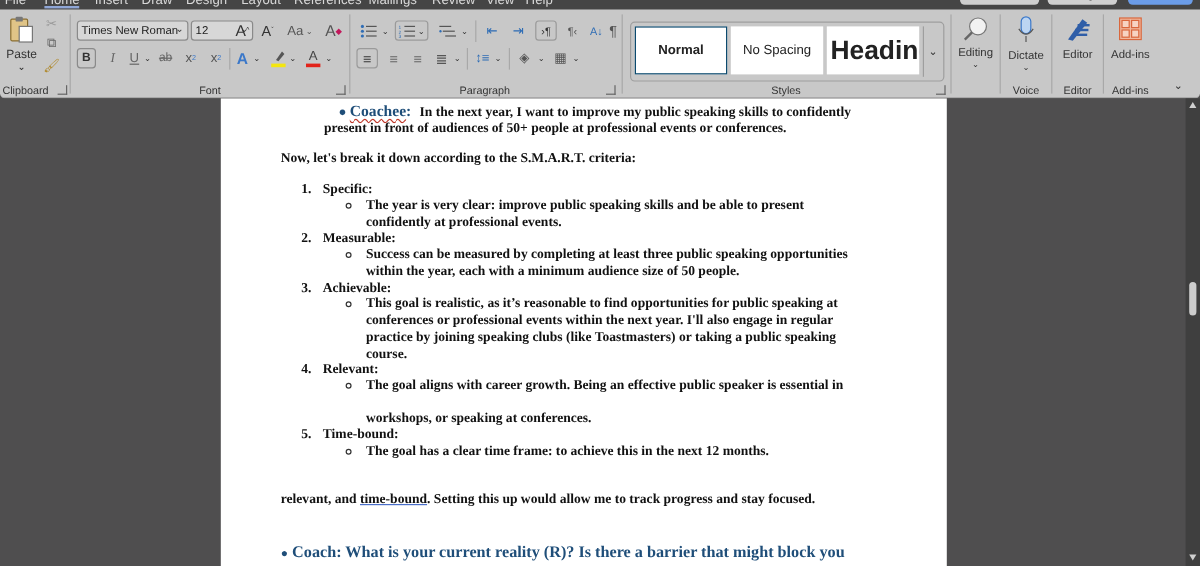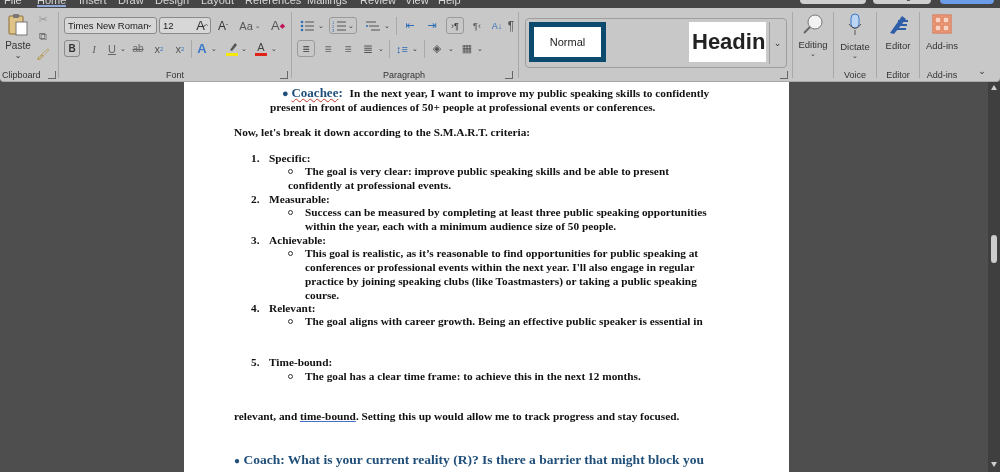--- a/index.html
+++ b/index.html
@@ -15,21 +15,21 @@
   .group-label { position: absolute; bottom: 2px; left: 0; right: 0; text-align: center; font-size: 9px; color: #333; }
   .sep { position: absolute; top: 4px; width: 1px; height: 66px; background: #a8a8a8; }
   .launcher { position: absolute; bottom: 3px; right: 2px; width: 8px; height: 8px; border: 1px solid #666; border-top: none; border-left: none; }
   .ic { position: absolute; display: flex; align-items: center; justify-content: center; font-size: 11px; color: #333; }
 
   .combo { position: absolute; height: 17px; background: #d7d7d7; border: 1px solid #8a8a8a; border-radius: 3px; font-family: "Liberation Sans", sans-serif; font-size: 9.5px; color: #222; padding: 2px 3px; }
   .combo .chev { position: absolute; right: 3px; top: 2px; font-size: 8px; color: #444; }
 
   .styles-box { position: absolute; left: 525px; top: 10px; width: 262px; height: 50px; border: 1px solid #9e9e9e; border-radius: 4px; background: #c8c8c8; }
   .style-item { position: absolute; top: 3px; height: 40px; background: #fff; display: flex; align-items: center; justify-content: center; color: #222; overflow: hidden; white-space: nowrap; }
-  .style-item.sel { border: 5px solid #0c4a6e; }
+  .style-item.sel { border: 1px solid #0c4a6e; font-weight: bold; }
 
   .page { position: absolute; left: 184px; top: 82px; width: 605px; height: 390px; background: #ffffff; font-family: "Liberation Serif", serif; font-weight: bold; font-size: 11.3px; color: #111; }
   .line { position: absolute; white-space: nowrap; }
   .blue { color: #1f4e79; }
   .squiggle { text-decoration: underline wavy #c0392b; text-decoration-thickness: 1px; }
   .dblue { text-decoration: underline; text-decoration-color: #4a6fc9; }
   .hollow { position: absolute; width: 5px; height: 5px; border: 1px solid #333; border-radius: 50%; }
 
   .vscroll { position: absolute; left: 988px; top: 82px; width: 12px; height: 390px; background: #3f3f3f; }
   .thumb { position: absolute; left: 3px; top: 153px; width: 6px; height: 28px; background: #cdcdcd; border-radius: 3px; }
@@ -187,24 +187,26 @@
     <div class="ic" style="left:166px; top:32px; width:16px; height:17px; font-size:11px; color:#555">▦</div>
     <div class="ic" style="left:183px; top:32px; width:8px; height:17px; font-size:7px">⌄</div>
 
     <div class="group-label">Paragraph</div>
     <div class="launcher"></div>
   </div>
   <div class="sep" style="left:518px"></div>
 
   <div class="styles-box">
     <div class="style-item sel" style="left:3px; width:77px; font-size:11px">Normal</div>
+    <div class="style-item" style="left:83px; width:77px; font-size:11px">No Spacing</div>
     <div class="style-item" style="left:163px; width:77px; font-size:22px; font-weight:bold; justify-content:flex-start; padding-left:3px">Heading 1</div>
     <div class="ic" style="left:243px; top:3px; width:16px; height:42px; border-left:1px solid #9e9e9e; font-size:9px">⌄</div>
   </div>
   <div class="group" style="left:520px; width:270px">
+    <div class="group-label">Styles</div>
     <div class="launcher"></div>
   </div>
   <div class="sep" style="left:792px"></div>
 
   <div class="group" style="left:793px; width:40px">
     <div class="ic" style="left:8px; top:4px; width:24px; height:24px">
       <svg width="22" height="22" viewBox="0 0 22 22">
           <circle cx="13" cy="9" r="7" fill="#f2f2f2" stroke="#777"></circle>
           <line x1="8" y1="14" x2="2" y2="20" stroke="#666" stroke-width="2"></line>
         </svg>
@@ -264,41 +266,42 @@
     <span class="blue squiggle" style="font-size:13px">Coachee</span><span class="blue" style="font-size:13px">:</span>
     <span style="margin-left:4px">In the next year, I want to improve my public speaking skills to confidently</span>
   </div>
   <div class="line" style="left:86px; top:19px">present in front of audiences of 50+ people at professional events or conferences.</div>
 
   <div class="line" style="left:50px; top:44px">Now, let's break it down according to the S.M.A.R.T. criteria:</div>
 
   <div class="line" style="left:67px; top:70px">1.</div>
   <div class="line" style="left:85px; top:70px">Specific:</div>
   <div class="hollow" style="left:104px; top:87px"></div>
-  <div class="line" style="left:121px; top:83px">The goal is very clear: improve public speaking skills and be able to present</div>
-  <div class="line" style="left:104px; top:97px">confidently at professional events.</div>
+  <div class="line" style="left:121px; top:83px">The year is very clear: improve public speaking skills and be able to present</div>
+  <div class="line" style="left:121px; top:97px">confidently at professional events.</div>
 
   <div class="line" style="left:67px; top:111px">2.</div>
   <div class="line" style="left:85px; top:111px">Measurable:</div>
   <div class="hollow" style="left:104px; top:128px"></div>
   <div class="line" style="left:121px; top:124px">Success can be measured by completing at least three public speaking opportunities</div>
   <div class="line" style="left:121px; top:138px">within the year, each with a minimum audience size of 50 people.</div>
 
   <div class="line" style="left:67px; top:152px">3.</div>
   <div class="line" style="left:85px; top:152px">Achievable:</div>
   <div class="hollow" style="left:104px; top:169px"></div>
   <div class="line" style="left:121px; top:179px">conferences or professional events within the next year. I'll also engage in regular</div>
   <div class="line" style="left:121px; top:165px">This goal is realistic, as it’s reasonable to find opportunities for public speaking at</div>
   <div class="line" style="left:121px; top:193px">practice by joining speaking clubs (like Toastmasters) or taking a public speaking</div>
   <div class="line" style="left:121px; top:207px">course.</div>
 
   <div class="line" style="left:67px; top:220px">4.</div>
   <div class="line" style="left:85px; top:220px">Relevant:</div>
   <div class="hollow" style="left:104px; top:237px"></div>
   <div class="line" style="left:121px; top:233px">The goal aligns with career growth. Being an effective public speaker is essential in</div>
+  <div class="line" style="left:121px; top:261px">workshops, or speaking at conferences.</div>
 
   <div class="line" style="left:67px; top:274px">5.</div>
   <div class="line" style="left:85px; top:274px">Time-bound:</div>
   <div class="hollow" style="left:104px; top:292px"></div>
   <div class="line" style="left:121px; top:288px">The goal has a clear time frame: to achieve this in the next 12 months.</div>
 
   <div class="line" style="left:50px; top:328px">
     <span>relevant, and </span><span class="dblue">time-bound</span><span>. Setting this up would allow me to track progress and stay focused.</span>
   </div>
 

